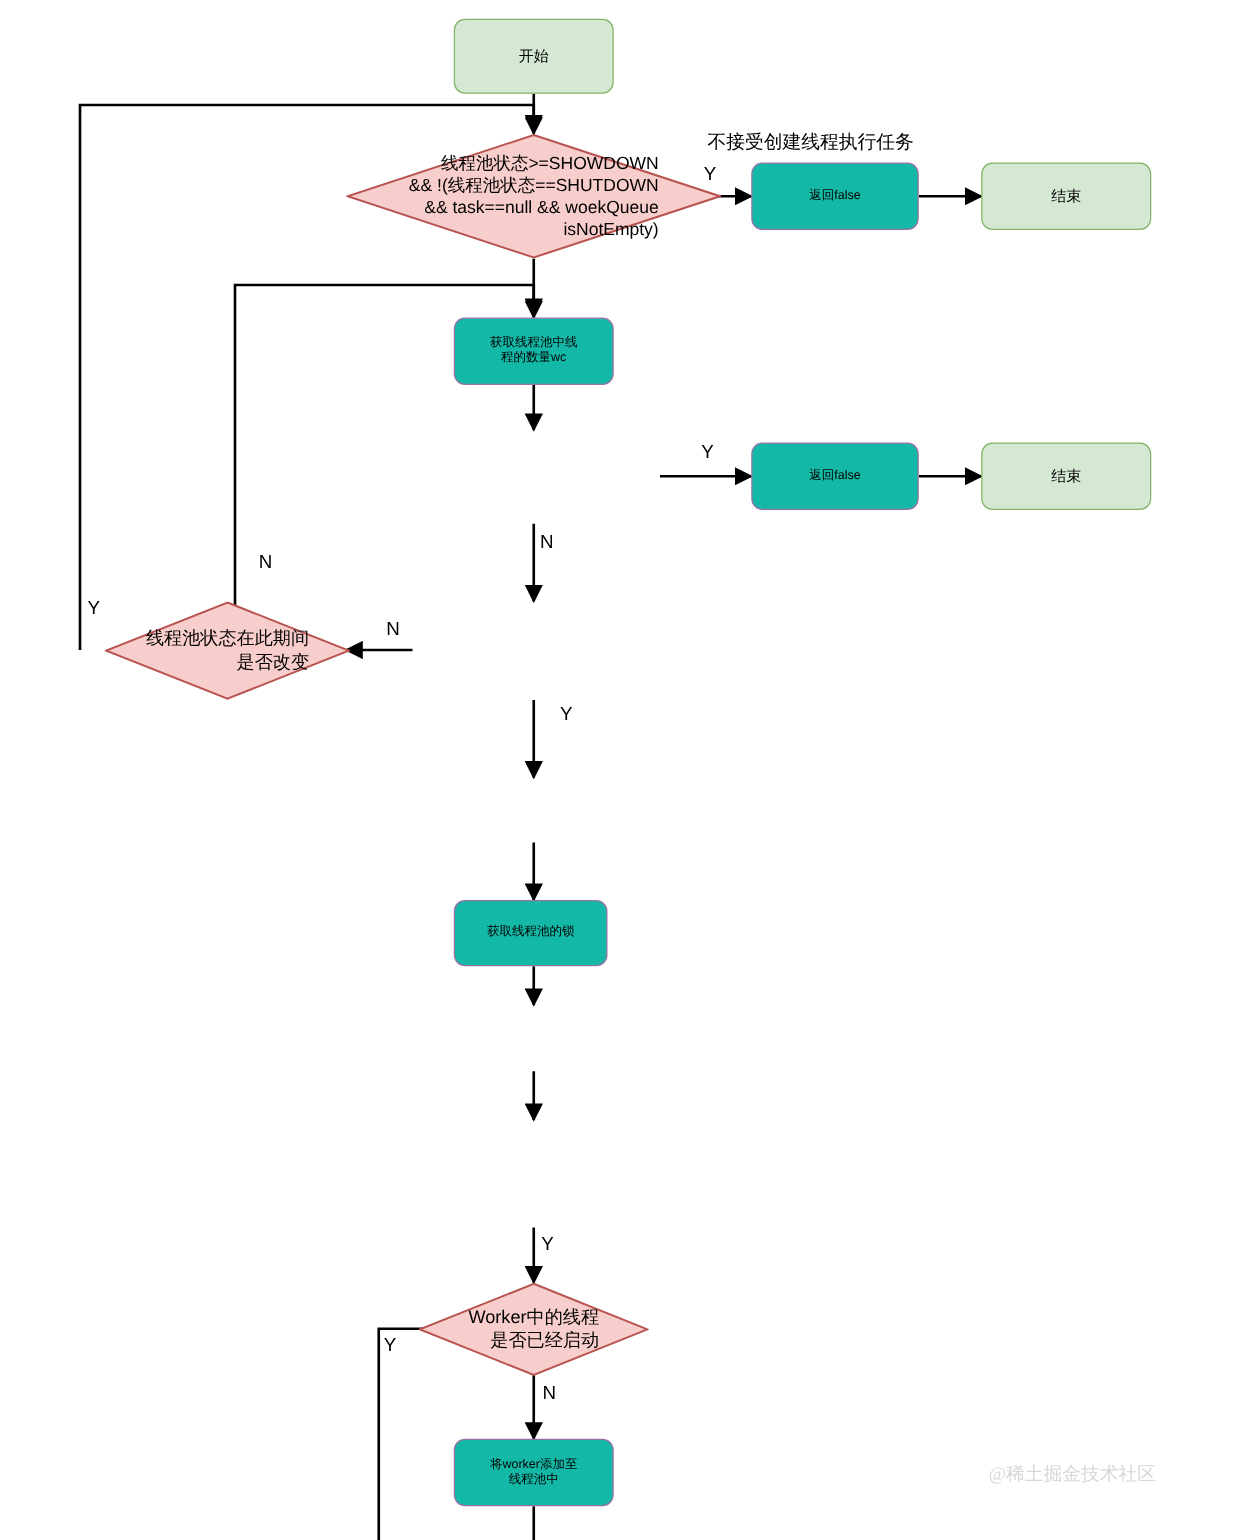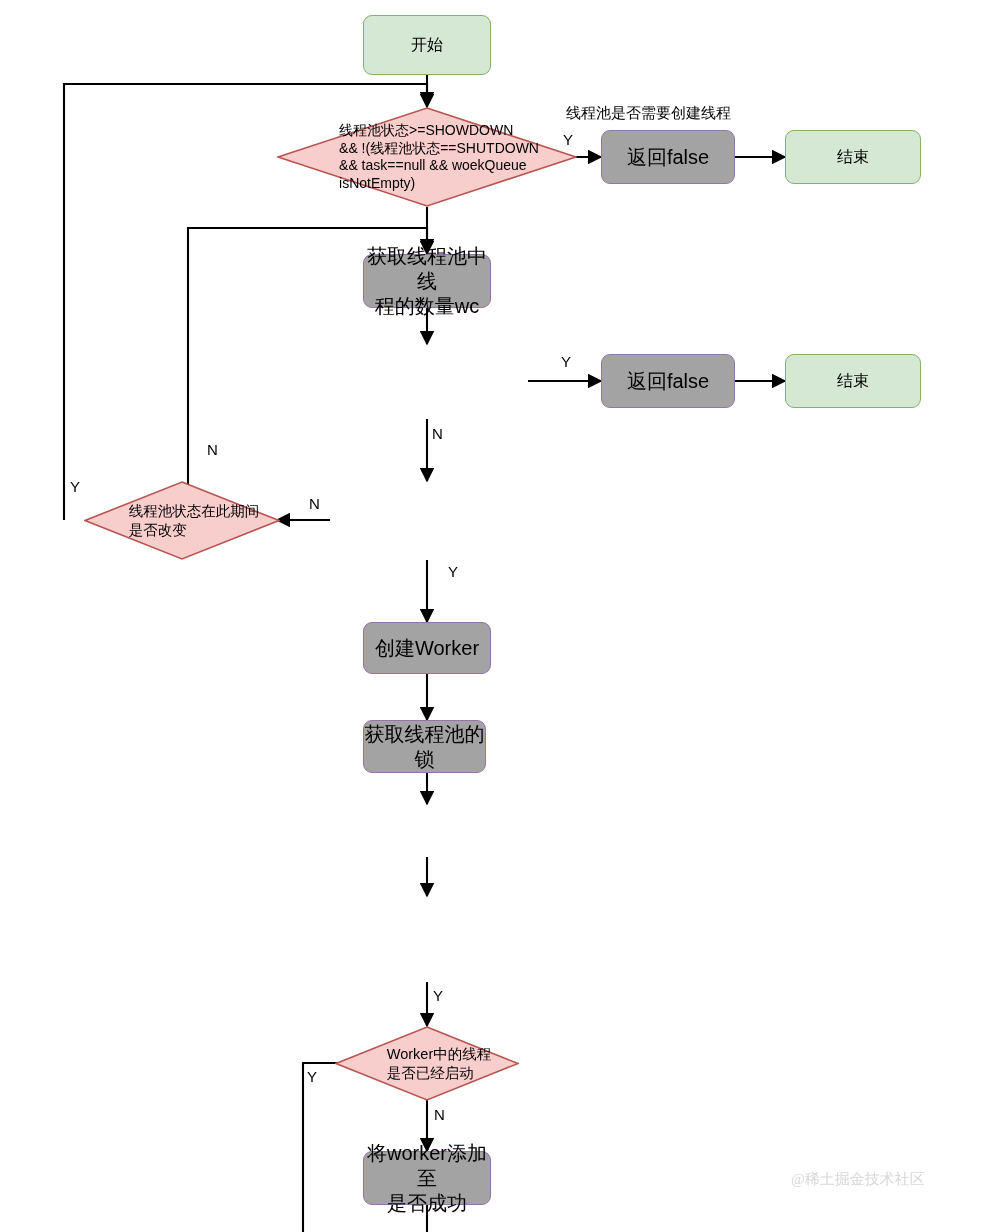--- a/index.html
+++ b/index.html
@@ -15,35 +15,35 @@
     display:flex;align-items:center;justify-content:center;
     text-align:center;
     box-sizing:border-box;
     color:#000;
     line-height:1.25;
     white-space:pre-line;
   }
   .node.proc{
     border-radius:9px;
     border:1.4px solid #9673a6;
-    background:#a3a3a3;
-    font-size:20px;
+    background:#14b8a6;
+    font-size:10px;
   }
   .node.term{
     border-radius:9px;
     border:1.4px solid #82b366;
     background:#d5e8d4;
-    font-size:16px;
+    font-size:12px;
   }
   .diamond{position:absolute;}
   .diamond > svg{position:absolute;left:0;top:0;}
   .diamond .dlabel{
-    position:absolute;left:12px;top:0;width:100%;height:100%;
+    position:absolute;left:0;top:0;width:100%;height:100%;
     display:flex;align-items:center;justify-content:center;
-    text-align:left;font-size:14.5px;color:#000;line-height:1.25;
+    text-align:right;font-size:14.5px;color:#000;line-height:1.25;
     white-space:pre-line;box-sizing:border-box;
   }
   .elabel{
     position:absolute;font-size:15px;color:#000;
     white-space:nowrap;
   }
   .freetext{
     position:absolute;font-size:15px;color:#000;white-space:nowrap;
   }
   .watermark{
@@ -131,40 +131,39 @@
 
 
   <div class="diamond" style="left:84px;top:481px;width:196px;height:79px;">
     <svg width="196" height="79" viewBox="0 0 196 79" xmlns="http://www.w3.org/2000/svg">
       <polygon points="98,1 195,39.5 98,78 1,39.5" fill="#f8cecc" stroke="#b85450" stroke-width="1.6"></polygon>
     </svg>
     <div class="dlabel">线程池状态在此期间
 是否改变</div>
   </div>
 
-  <div class="node proc" style="left:363px;top:622px;width:128px;height:52px;">创建Worker</div>
 
   <div class="node proc" style="left:363px;top:720px;width:123px;height:53px;">获取线程池的锁</div>
 
 
 
   <div class="diamond" style="left:335px;top:1026px;width:184px;height:75px;">
     <svg width="184" height="75" viewBox="0 0 184 75" xmlns="http://www.w3.org/2000/svg">
       <polygon points="92,1 183,37.5 92,74 1,37.5" fill="#f8cecc" stroke="#b85450" stroke-width="1.6"></polygon>
     </svg>
     <div class="dlabel">Worker中的线程
 是否已经启动</div>
   </div>
 
   <div class="node proc" style="left:363px;top:1151px;width:128px;height:54px;">将worker添加至
-是否成功</div>
+线程池中</div>
 
   <div class="elabel" style="left:563px;top:131px;">Y</div>
 
-  <div class="freetext" style="left:566px;top:104px;">线程池是否需要创建线程</div>
+  <div class="freetext" style="left:566px;top:104px;">不接受创建线程执行任务</div>
 
   <div class="elabel" style="left:561px;top:353px;">Y</div>
 
   <div class="elabel" style="left:432px;top:425px;">N</div>
 
   <div class="elabel" style="left:309px;top:495px;">N</div>
 
   <div class="elabel" style="left:448px;top:563px;">Y</div>
 
   <div class="elabel" style="left:207px;top:441px;">N</div>

